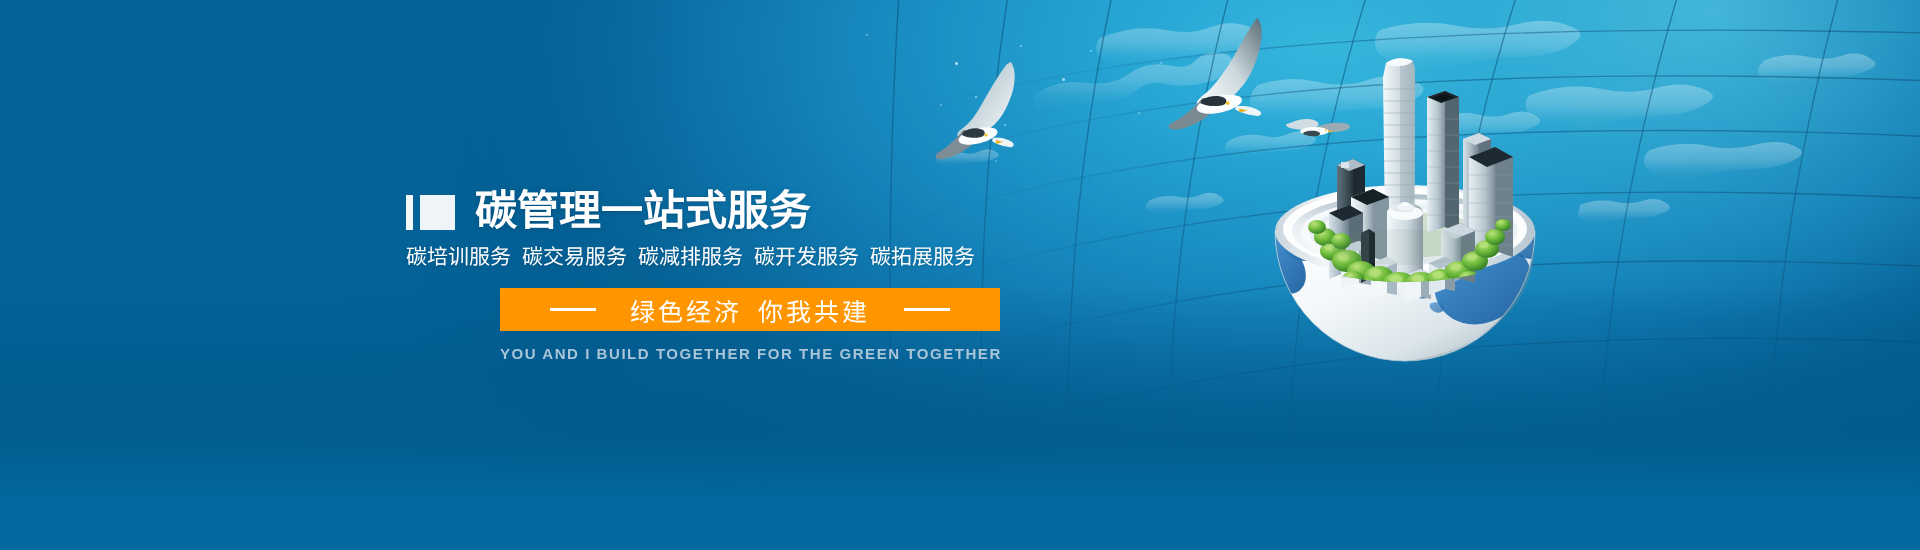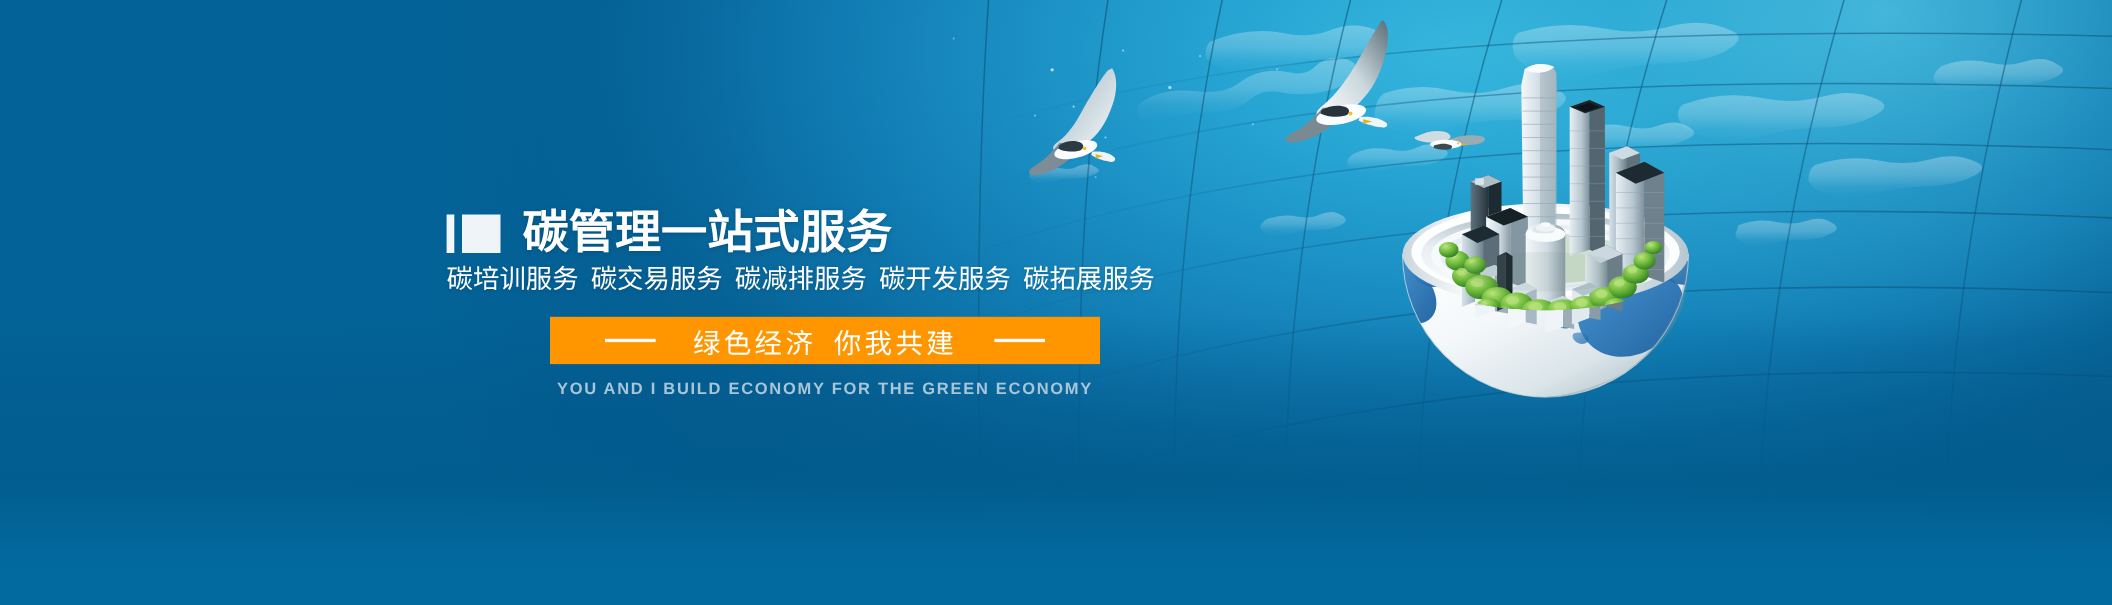--- a/index.html
+++ b/index.html
@@ -124,22 +124,22 @@
     line-height: 46px;
     font-weight: 700;
     color: #ffffff;
     letter-spacing: 0px;
     white-space: nowrap;
     text-shadow: 0 1px 4px rgba(1,50,80,0.35);
   }
   .sub-title {
     margin-top: 6px;
     margin-left: 0px;
-    font-family: Liberation Mono, monospace;
-    font-size: 24px;
+    font-family: Liberation Sans, sans-serif;
+    font-size: 21px;
     line-height: 28px;
     font-weight: 400;
     color: #ffffff;
     white-space: nowrap;
     text-shadow: 0 1px 3px rgba(1,50,80,0.3);
   }
   .sub-title .seg { margin-right: 11px; }
   .sub-title .seg:last-child { margin-right: 0; }
 
   .orange-bar {
@@ -565,15 +565,15 @@
       <span class="seg">碳培训服务</span><span class="seg">碳交易服务</span><span class="seg">碳减排服务</span><span class="seg">碳开发服务</span><span class="seg">碳拓展服务</span>
     </div>
   </div>
 
   <div class="orange-bar">
     <span class="ob-rule"></span>
     <span class="ob-text"><span>绿色经济</span><span class="gap"></span><span>你我共建</span></span>
     <span class="ob-rule"></span>
   </div>
 
-  <div class="en-tagline">YOU AND I BUILD ECONOMY FOR THE GREEN ECONOMY</div>
+  <div class="en-tagline">YOU AND I BUILD TOGETHER FOR THE GREEN TOGETHER</div>
 
 </div>
 
 </body></html>

